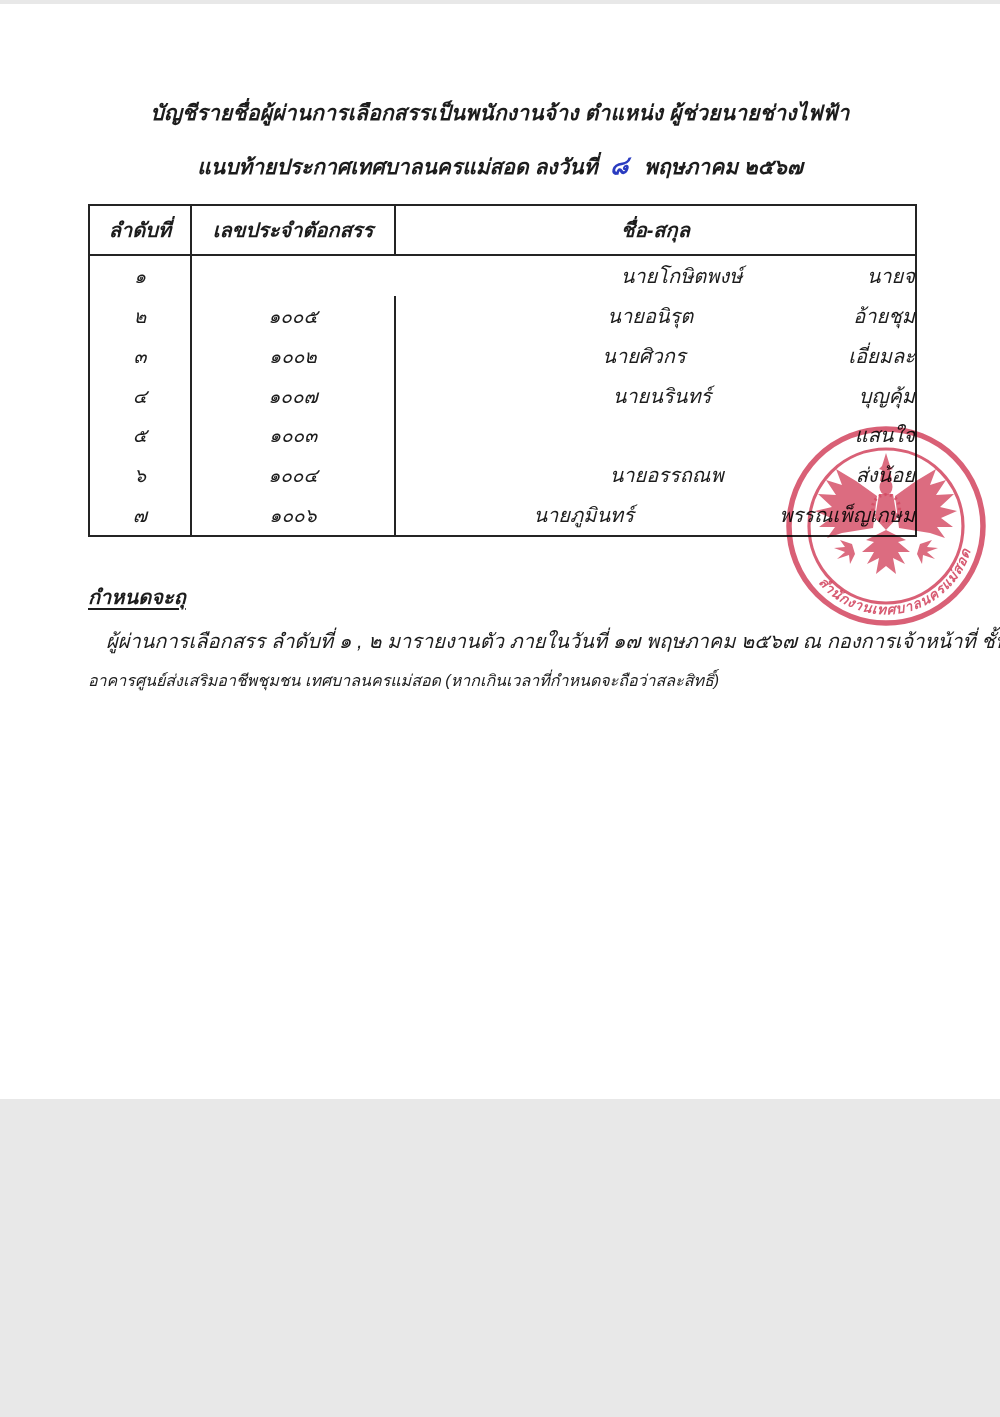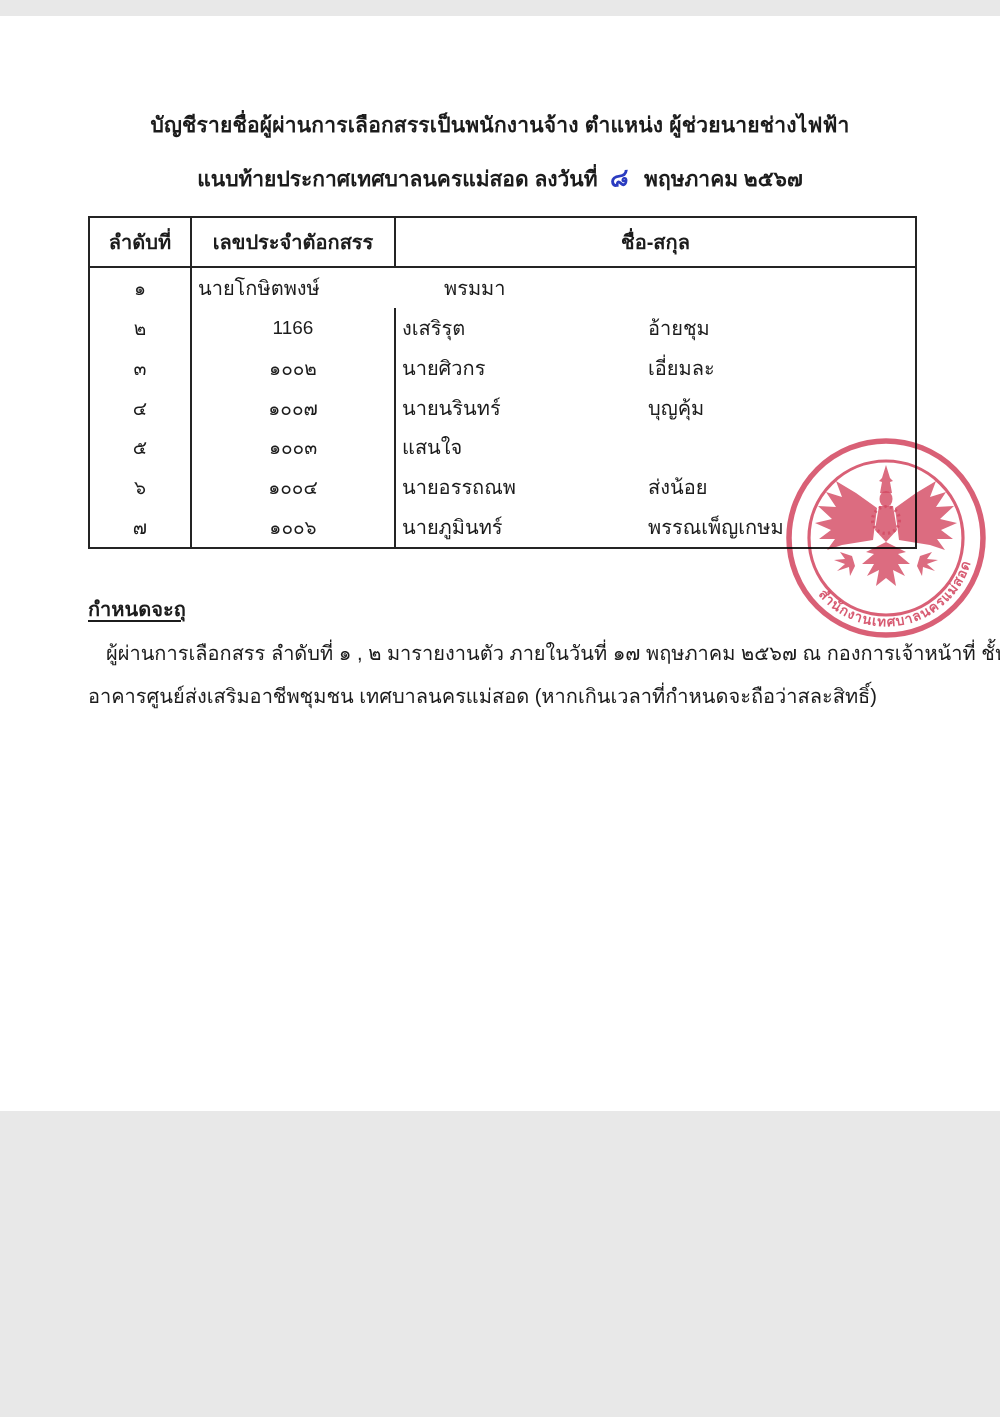--- a/index.html
+++ b/index.html
@@ -1,23 +1,24 @@
 <!DOCTYPE html>
 <html><head>
 <meta charset="utf-8">
 <style>
   html,body{margin:0;padding:0;background:#e8e8e8;}
   .page{
     position:relative;
     width:1000px;height:1095px;
-    margin:16px auto;
+    margin:4px auto;
     background:#ffffff;
     font-family:"Liberation Sans",sans-serif;
     color:#1c1c1c;
     overflow:hidden;
+    font-style:italic;
   }
   
   .title-line1{
     position:absolute;top:92px;left:0;width:100%;
     text-align:center;font-size:21px;font-weight:700;letter-spacing:.2px;
   }
   .title-line2{
     position:absolute;top:142px;left:0;width:100%;
     text-align:center;font-size:21px;font-weight:700;
   }
@@ -54,32 +55,32 @@
   .col-id{
     width:204px;flex:0 0 204px;
     border-right:2px solid #242424;
     display:flex;align-items:center;justify-content:center;
     box-sizing:border-box;
   }
   .col-name{
     flex:1;display:flex;align-items:center;justify-content:center;
     box-sizing:border-box;
   }
-  .t-row .col-name{justify-content:flex-start;padding-left:6px;}
+  .t-row .col-name{justify-content:flex-end;padding-left:6px;}
   .t-row .col-no,.t-row .col-id{font-size:19px;}
   .fname{display:inline-block;width:246px;}
   .lname{display:inline-block;}
   
   .note-heading{
     position:absolute;left:88px;top:577px;
     font-size:20px;font-weight:700;
     text-decoration:underline;text-underline-offset:4px;
   }
   .note-line1{position:absolute;left:106px;top:621px;font-size:20px;white-space:nowrap;}
-  .note-line2{position:absolute;left:88px;top:664px;font-size:20px;white-space:nowrap;}
+  .note-line2{position:absolute;left:88px;top:664px;font-size:16px;white-space:nowrap;}
   
   .stamp{
     position:absolute;left:780px;top:416px;width:212px;height:212px;
     mix-blend-mode:multiply;opacity:.92;
     pointer-events:none;
   }
   .stamp svg{width:100%;height:100%;}
   .stamp-text{
     font-family:"Liberation Sans",sans-serif;
     font-size:13.5px;font-weight:700;letter-spacing:1px;
@@ -99,28 +100,28 @@
     <div class="t-head">
       <div class="col-no">ลำดับที่</div>
       <div class="col-id">เลขประจำตัอกสรร</div>
       <div class="col-name">ชื่อ-สกุล</div>
     </div>
     <div class="t-body">
       <div class="t-row">
         <div class="col-no">๑</div>
         <div class="col-name">
           <span class="fname">นายโกษิตพงษ์</span>
-          <span class="lname">พรมมา</span>
+          <span class="lname">นายจ</span>
         </div>
       </div>
       <div class="t-row">
         <div class="col-no">๒</div>
-        <div class="col-id">1166</div>
-        <div class="col-name">
-          <span class="fname">งเสริรุต</span>
+        <div class="col-id">๑๐๐๕</div>
+        <div class="col-name">
+          <span class="fname">นายอนิรุต</span>
           <span class="lname">อ้ายชุม</span>
         </div>
       </div>
       <div class="t-row">
         <div class="col-no">๓</div>
         <div class="col-id">๑๐๐๒</div>
         <div class="col-name">
           <span class="fname">นายศิวกร</span>
           <span class="lname">เอี่ยมละ</span>
         </div>

